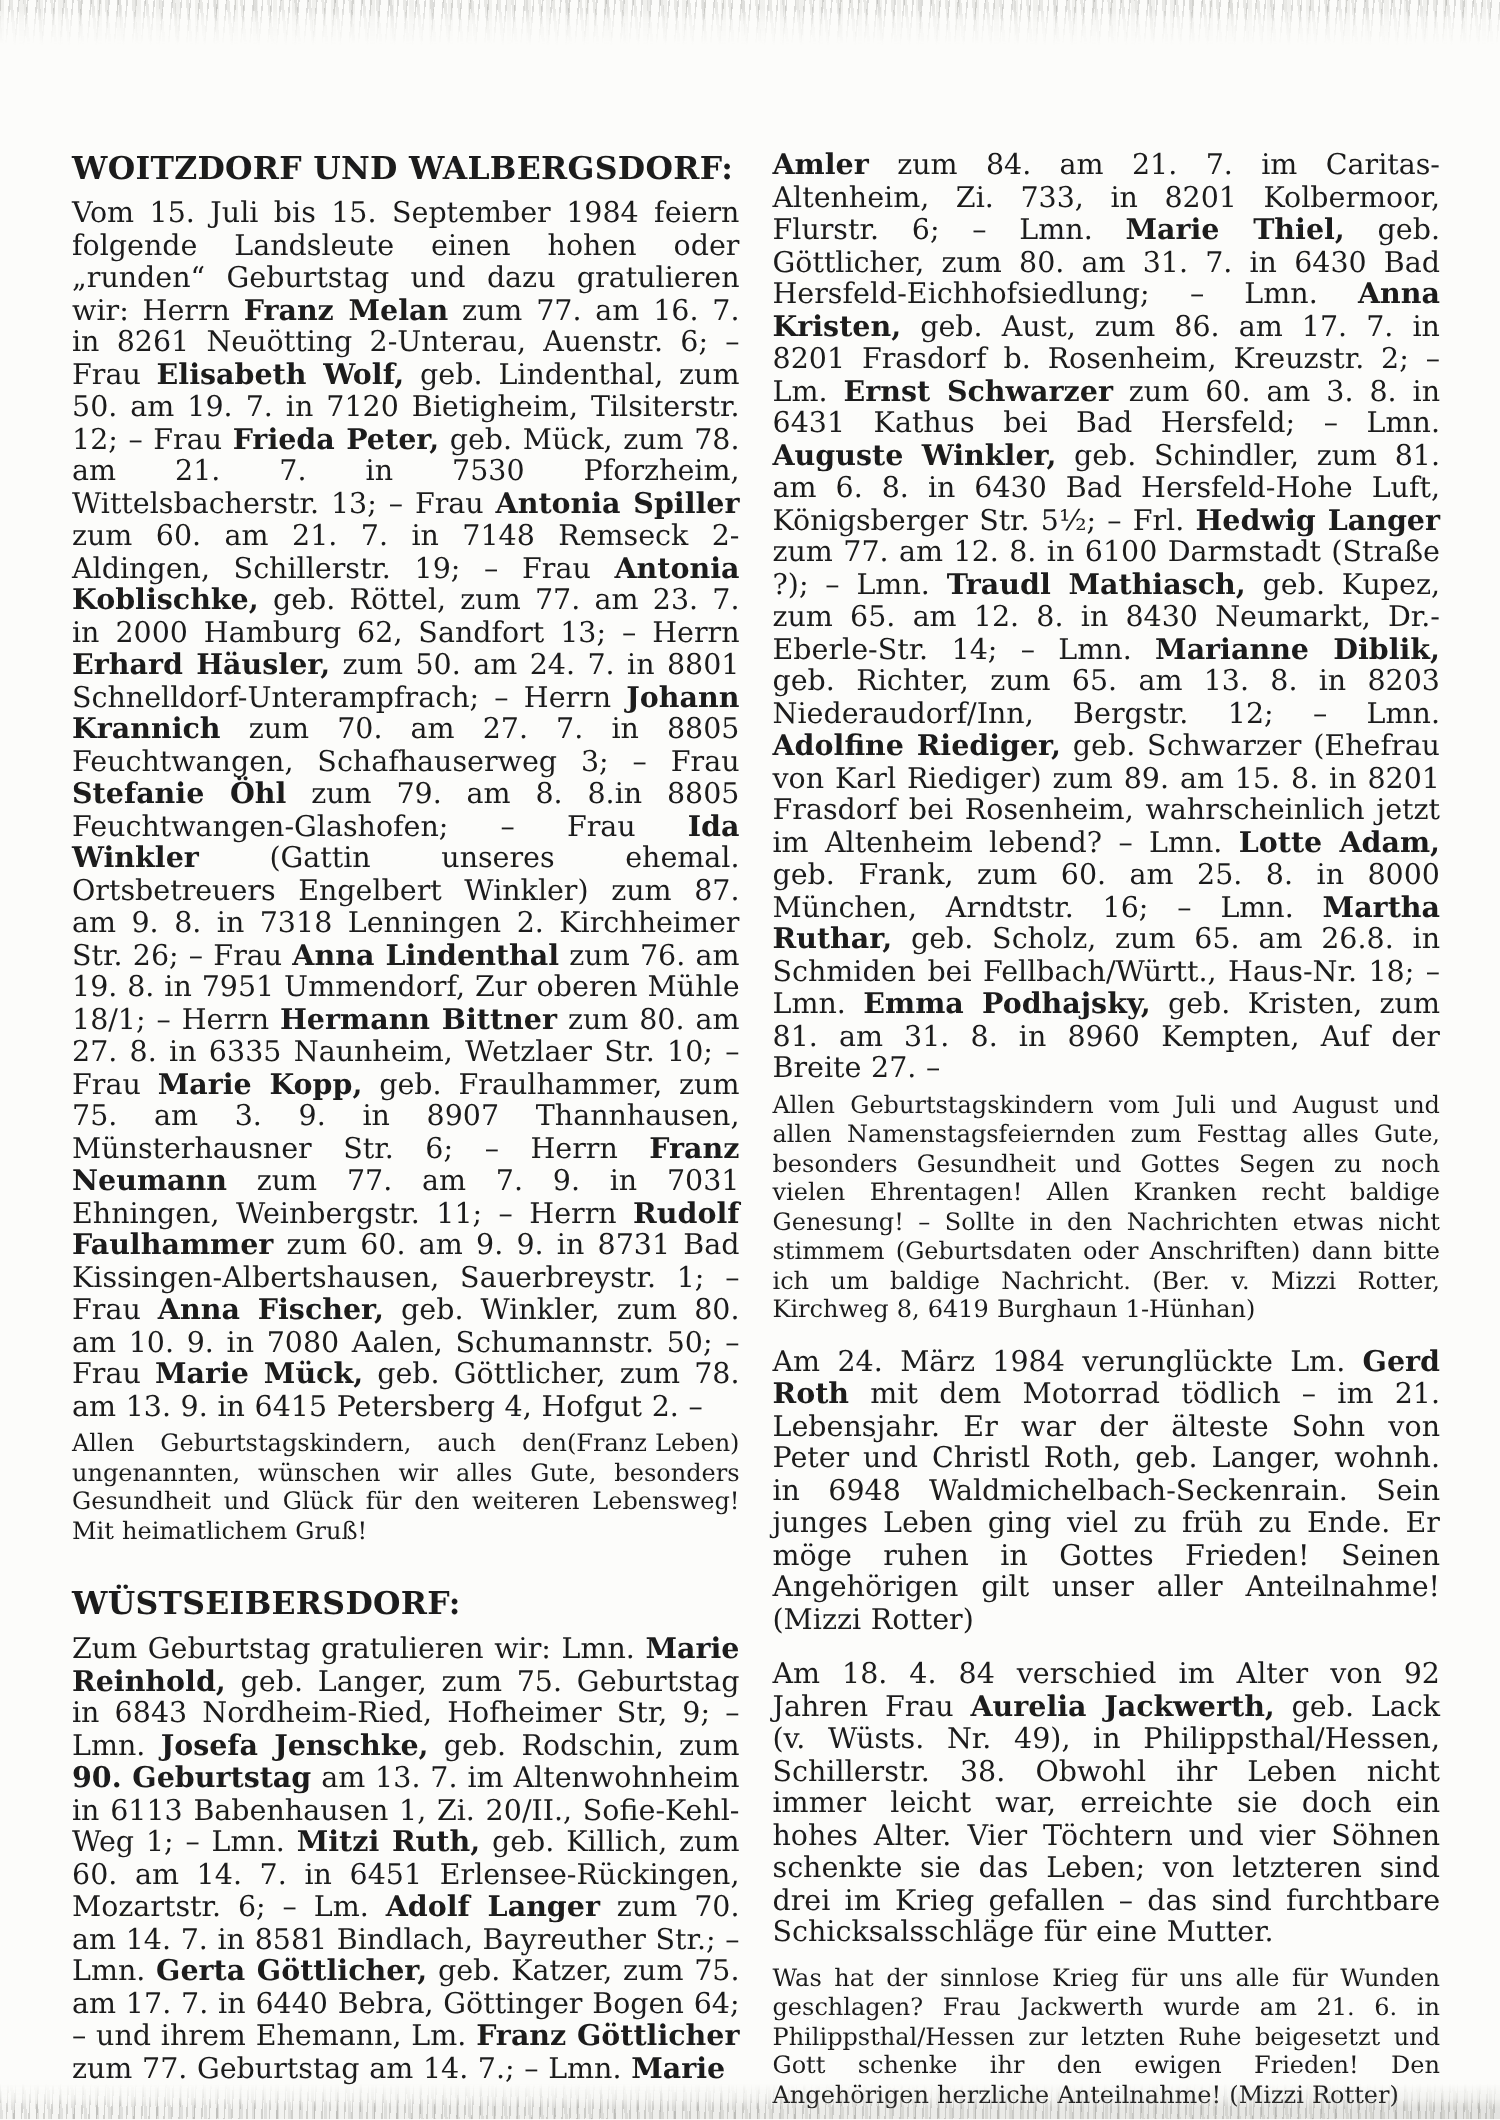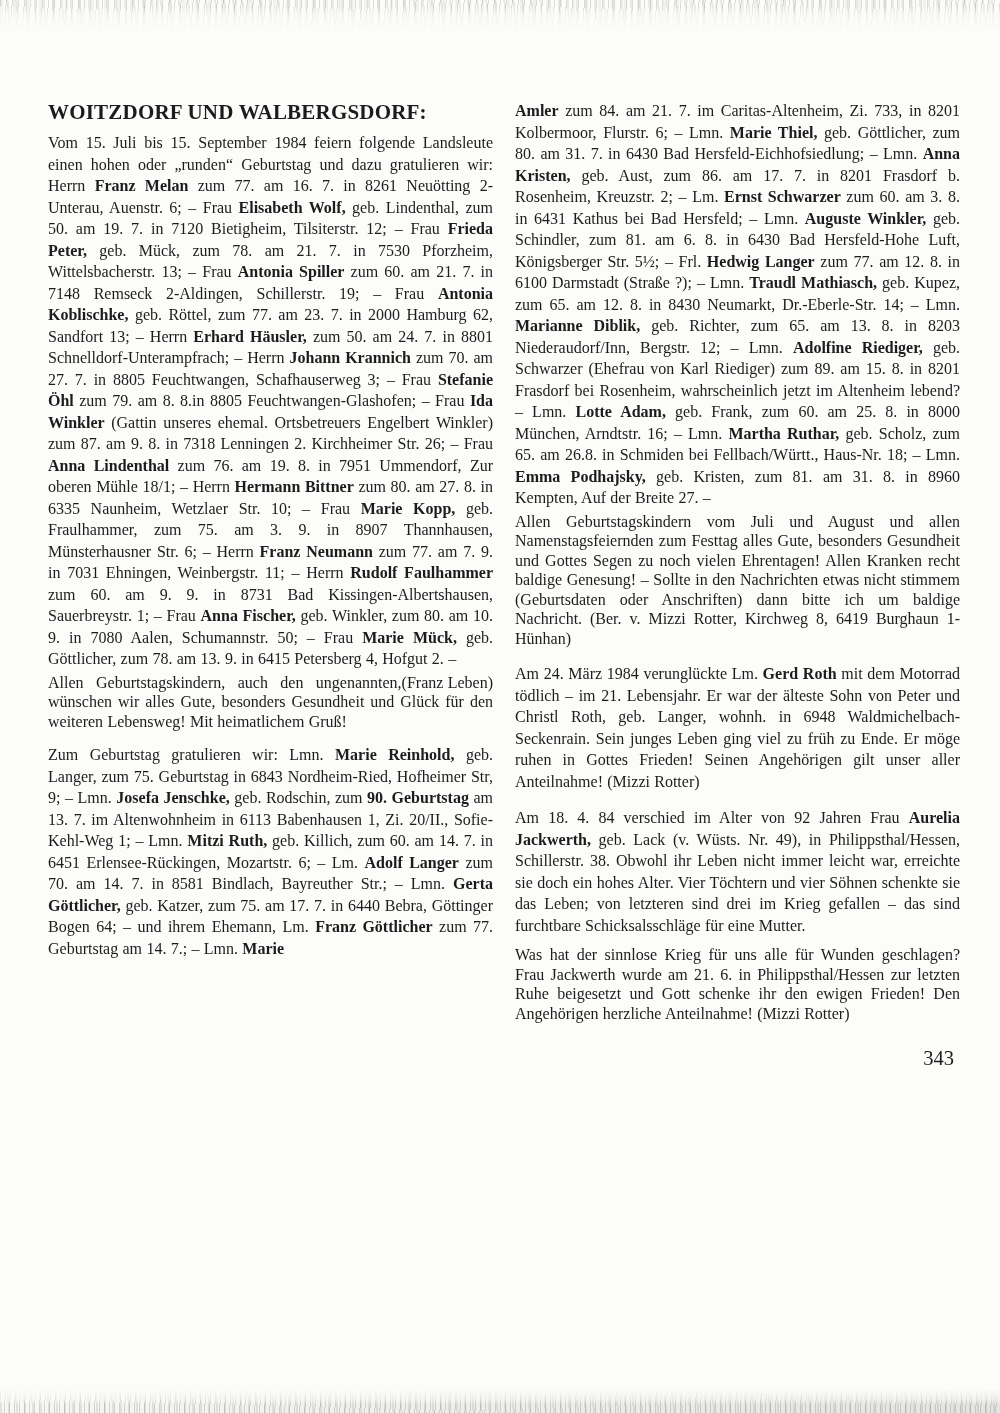--- a/index.html
+++ b/index.html
@@ -4,36 +4,36 @@
 <style>
   html, body { margin: 0; padding: 0; }
   body {
     width: 1000px; height: 1413px;
     background: var(--paper, #fcfcfa);
     font-family: "DejaVu Serif", "Liberation Serif", serif;
     color: var(--ink, #1c1c1c);
     position: relative;
     overflow: hidden;
   }
-  .page { position: absolute; inset: 0; font-family: Liberation Serif, serif; }
+  .page { position: absolute; inset: 0; }
   .content {
     display: flex;
     padding: 100px 40px 0 48px;
     gap: 22px;
     box-sizing: border-box;
   }
   .col { width: 445px; flex: 0 0 445px; }
   .heading {
     font-size: 21px; line-height: 1.15;
     font-weight: bold; letter-spacing: .2px;
     margin: 0 0 8px 0;
   }
   .heading-second { margin-top: 27px; }
   .para {
-    font-size: 16px; line-height: 21.5px;
+    font-size: 19px; line-height: 21.5px;
     text-align: justify;
     margin: 0 0 3px 0;
     hyphens: auto; -webkit-hyphens: auto;
     word-spacing: .02em;
   }
   .para b { font-weight: bold; }
   .note {
     font-size: 16px; line-height: 19.5px;
     margin-bottom: 13px;
   }
@@ -71,20 +71,21 @@
 
 <div class="page">
   <div class="scan-noise scan-noise-top"></div>
 
   <div class="content">
 
     <div class="col">
       <h2 class="heading">WOITZDORF UND WALBERGSDORF:</h2>
       <p class="para">Vom 15. Juli bis 15. September 1984 feiern folgende Landsleute einen hohen oder „runden“ Geburtstag und dazu gratulieren wir: Herrn <b>Franz Melan</b> zum 77. am 16. 7. in 8261 Neuötting 2-Unterau, Auenstr. 6; – Frau <b>Elisabeth Wolf,</b> geb. Lindenthal, zum 50. am 19. 7. in 7120 Bietigheim, Tilsiterstr. 12; – Frau <b>Frieda Peter,</b> geb. Mück, zum 78. am 21. 7. in 7530 Pforzheim, Wittelsbacherstr. 13; – Frau <b>Antonia Spiller</b> zum 60. am 21. 7. in 7148 Remseck 2-Aldingen, Schillerstr. 19; – Frau <b>Antonia Koblischke,</b> geb. Röttel, zum 77. am 23. 7. in 2000 Hamburg 62, Sandfort 13; – Herrn <b>Erhard Häusler,</b> zum 50. am 24. 7. in 8801 Schnelldorf-Unterampfrach; – Herrn <b>Johann Krannich</b> zum 70. am 27. 7. in 8805 Feuchtwangen, Schafhauserweg 3; – Frau <b>Stefanie Öhl</b> zum 79. am 8. 8.in 8805 Feuchtwangen-Glashofen; – Frau <b>Ida Winkler</b> (Gattin unseres ehemal. Ortsbetreuers Engelbert Winkler) zum 87. am 9. 8. in 7318 Lenningen 2. Kirchheimer Str. 26; – Frau <b>Anna Lindenthal</b> zum 76. am 19. 8. in 7951 Ummendorf, Zur oberen Mühle 18/1; – Herrn <b>Hermann Bittner</b> zum 80. am 27. 8. in 6335 Naunheim, Wetzlaer Str. 10; – Frau <b>Marie Kopp,</b> geb. Fraulhammer, zum 75. am 3. 9. in 8907 Thannhausen, Münsterhausner Str. 6; – Herrn <b>Franz Neumann</b> zum 77. am 7. 9. in 7031 Ehningen, Weinbergstr. 11; – Herrn <b>Rudolf Faulhammer</b> zum 60. am 9. 9. in 8731 Bad Kissingen-Albertshausen, Sauerbreystr. 1; – Frau <b>Anna Fischer,</b> geb. Winkler, zum 80. am 10. 9. in 7080 Aalen, Schumannstr. 50; – Frau <b>Marie Mück,</b> geb. Göttlicher, zum 78. am 13. 9. in 6415 Petersberg 4, Hofgut 2. –</p>
       <p class="para note"><span class="flush-right">(Franz Leben)</span>Allen Geburtstagskindern, auch den ungenannten, wünschen wir alles Gute, besonders Gesundheit und Glück für den weiteren Lebensweg! Mit heimatlichem Gruß!</p>
+      <h2 class="heading heading-second">WÜSTSEIBERSDORF:</h2>
       <p class="para">Zum Geburtstag gratulieren wir: Lmn. <b>Marie Reinhold,</b> geb. Langer, zum 75. Geburtstag in 6843 Nordheim-Ried, Hofheimer Str, 9; – Lmn. <b>Josefa Jenschke,</b> geb. Rodschin, zum <b>90. Geburtstag</b> am 13. 7. im Altenwohnheim in 6113 Babenhausen 1, Zi. 20/II., Sofie-Kehl-Weg 1; – Lmn. <b>Mitzi Ruth,</b> geb. Killich, zum 60. am 14. 7. in 6451 Erlensee-Rückingen, Mozartstr. 6; – Lm. <b>Adolf Langer</b> zum 70. am 14. 7. in 8581 Bindlach, Bayreuther Str.; – Lmn. <b>Gerta Göttlicher,</b> geb. Katzer, zum 75. am 17. 7. in 6440 Bebra, Göttinger Bogen 64; – und ihrem Ehemann, Lm. <b>Franz Göttlicher</b> zum 77. Geburtstag am 14. 7.; – Lmn. <b>Marie</b></p>
     </div>
 
     <div class="col">
       <p class="para"><b>Amler</b> zum 84. am 21. 7. im Caritas-Altenheim, Zi. 733, in 8201 Kolbermoor, Flurstr. 6; – Lmn. <b>Marie Thiel,</b> geb. Göttlicher, zum 80. am 31. 7. in 6430 Bad Hersfeld-Eichhofsiedlung; – Lmn. <b>Anna Kristen,</b> geb. Aust, zum 86. am 17. 7. in 8201 Frasdorf b. Rosenheim, Kreuzstr. 2; – Lm. <b>Ernst Schwarzer</b> zum 60. am 3. 8. in 6431 Kathus bei Bad Hersfeld; – Lmn. <b>Auguste Winkler,</b> geb. Schindler, zum 81. am 6. 8. in 6430 Bad Hersfeld-Hohe Luft, Königsberger Str. 5½; – Frl. <b>Hedwig Langer</b> zum 77. am 12. 8. in 6100 Darmstadt (Straße ?); – Lmn. <b>Traudl Mathiasch,</b> geb. Kupez, zum 65. am 12. 8. in 8430 Neumarkt, Dr.-Eberle-Str. 14; – Lmn. <b>Marianne Diblik,</b> geb. Richter, zum 65. am 13. 8. in 8203 Niederaudorf/Inn, Bergstr. 12; – Lmn. <b>Adolfine Riediger,</b> geb. Schwarzer (Ehefrau von Karl Riediger) zum 89. am 15. 8. in 8201 Frasdorf bei Rosenheim, wahrscheinlich jetzt im Altenheim lebend? – Lmn. <b>Lotte Adam,</b> geb. Frank, zum 60. am 25. 8. in 8000 München, Arndtstr. 16; – Lmn. <b>Martha Ruthar,</b> geb. Scholz, zum 65. am 26.8. in Schmiden bei Fellbach/Württ., Haus-Nr. 18; – Lmn. <b>Emma Podhajsky,</b> geb. Kristen, zum 81. am 31. 8. in 8960 Kempten, Auf der Breite 27. –</p>
       <p class="para note">Allen Geburtstagskindern vom Juli und August und allen Namenstagsfeiernden zum Festtag alles Gute, besonders Gesundheit und Gottes Segen zu noch vielen Ehrentagen! Allen Kranken recht baldige Genesung! – Sollte in den Nachrichten etwas nicht stimmem (Geburtsdaten oder Anschriften) dann bitte ich um baldige Nachricht. (Ber. v. Mizzi Rotter, Kirchweg 8, 6419 Burghaun 1-Hünhan)</p>
       <p class="para obituary">Am 24. März 1984 verunglückte Lm. <b>Gerd Roth</b> mit dem Motorrad tödlich – im 21. Lebensjahr. Er war der älteste Sohn von Peter und Christl Roth, geb. Langer, wohnh. in 6948 Waldmichelbach-Seckenrain. Sein junges Leben ging viel zu früh zu Ende. Er möge ruhen in Gottes Frieden! Seinen Angehörigen gilt unser aller Anteilnahme! (Mizzi Rotter)</p>
       <p class="para obituary">Am 18. 4. 84 verschied im Alter von 92 Jahren Frau <b>Aurelia Jackwerth,</b> geb. Lack (v. Wüsts. Nr. 49), in Philippsthal/Hessen, Schillerstr. 38. Obwohl ihr Leben nicht immer leicht war, erreichte sie doch ein hohes Alter. Vier Töchtern und vier Söhnen schenkte sie das Leben; von letzteren sind drei im Krieg gefallen – das sind furchtbare Schicksalsschläge für eine Mutter.</p>
       <p class="para note">Was hat der sinnlose Krieg für uns alle für Wunden geschlagen? Frau Jackwerth wurde am 21. 6. in Philippsthal/Hessen zur letzten Ruhe beigesetzt und Gott schenke ihr den ewigen Frieden! Den Angehörigen herzliche Anteilnahme! (Mizzi Rotter)</p>
       <div class="page-number">343</div>

